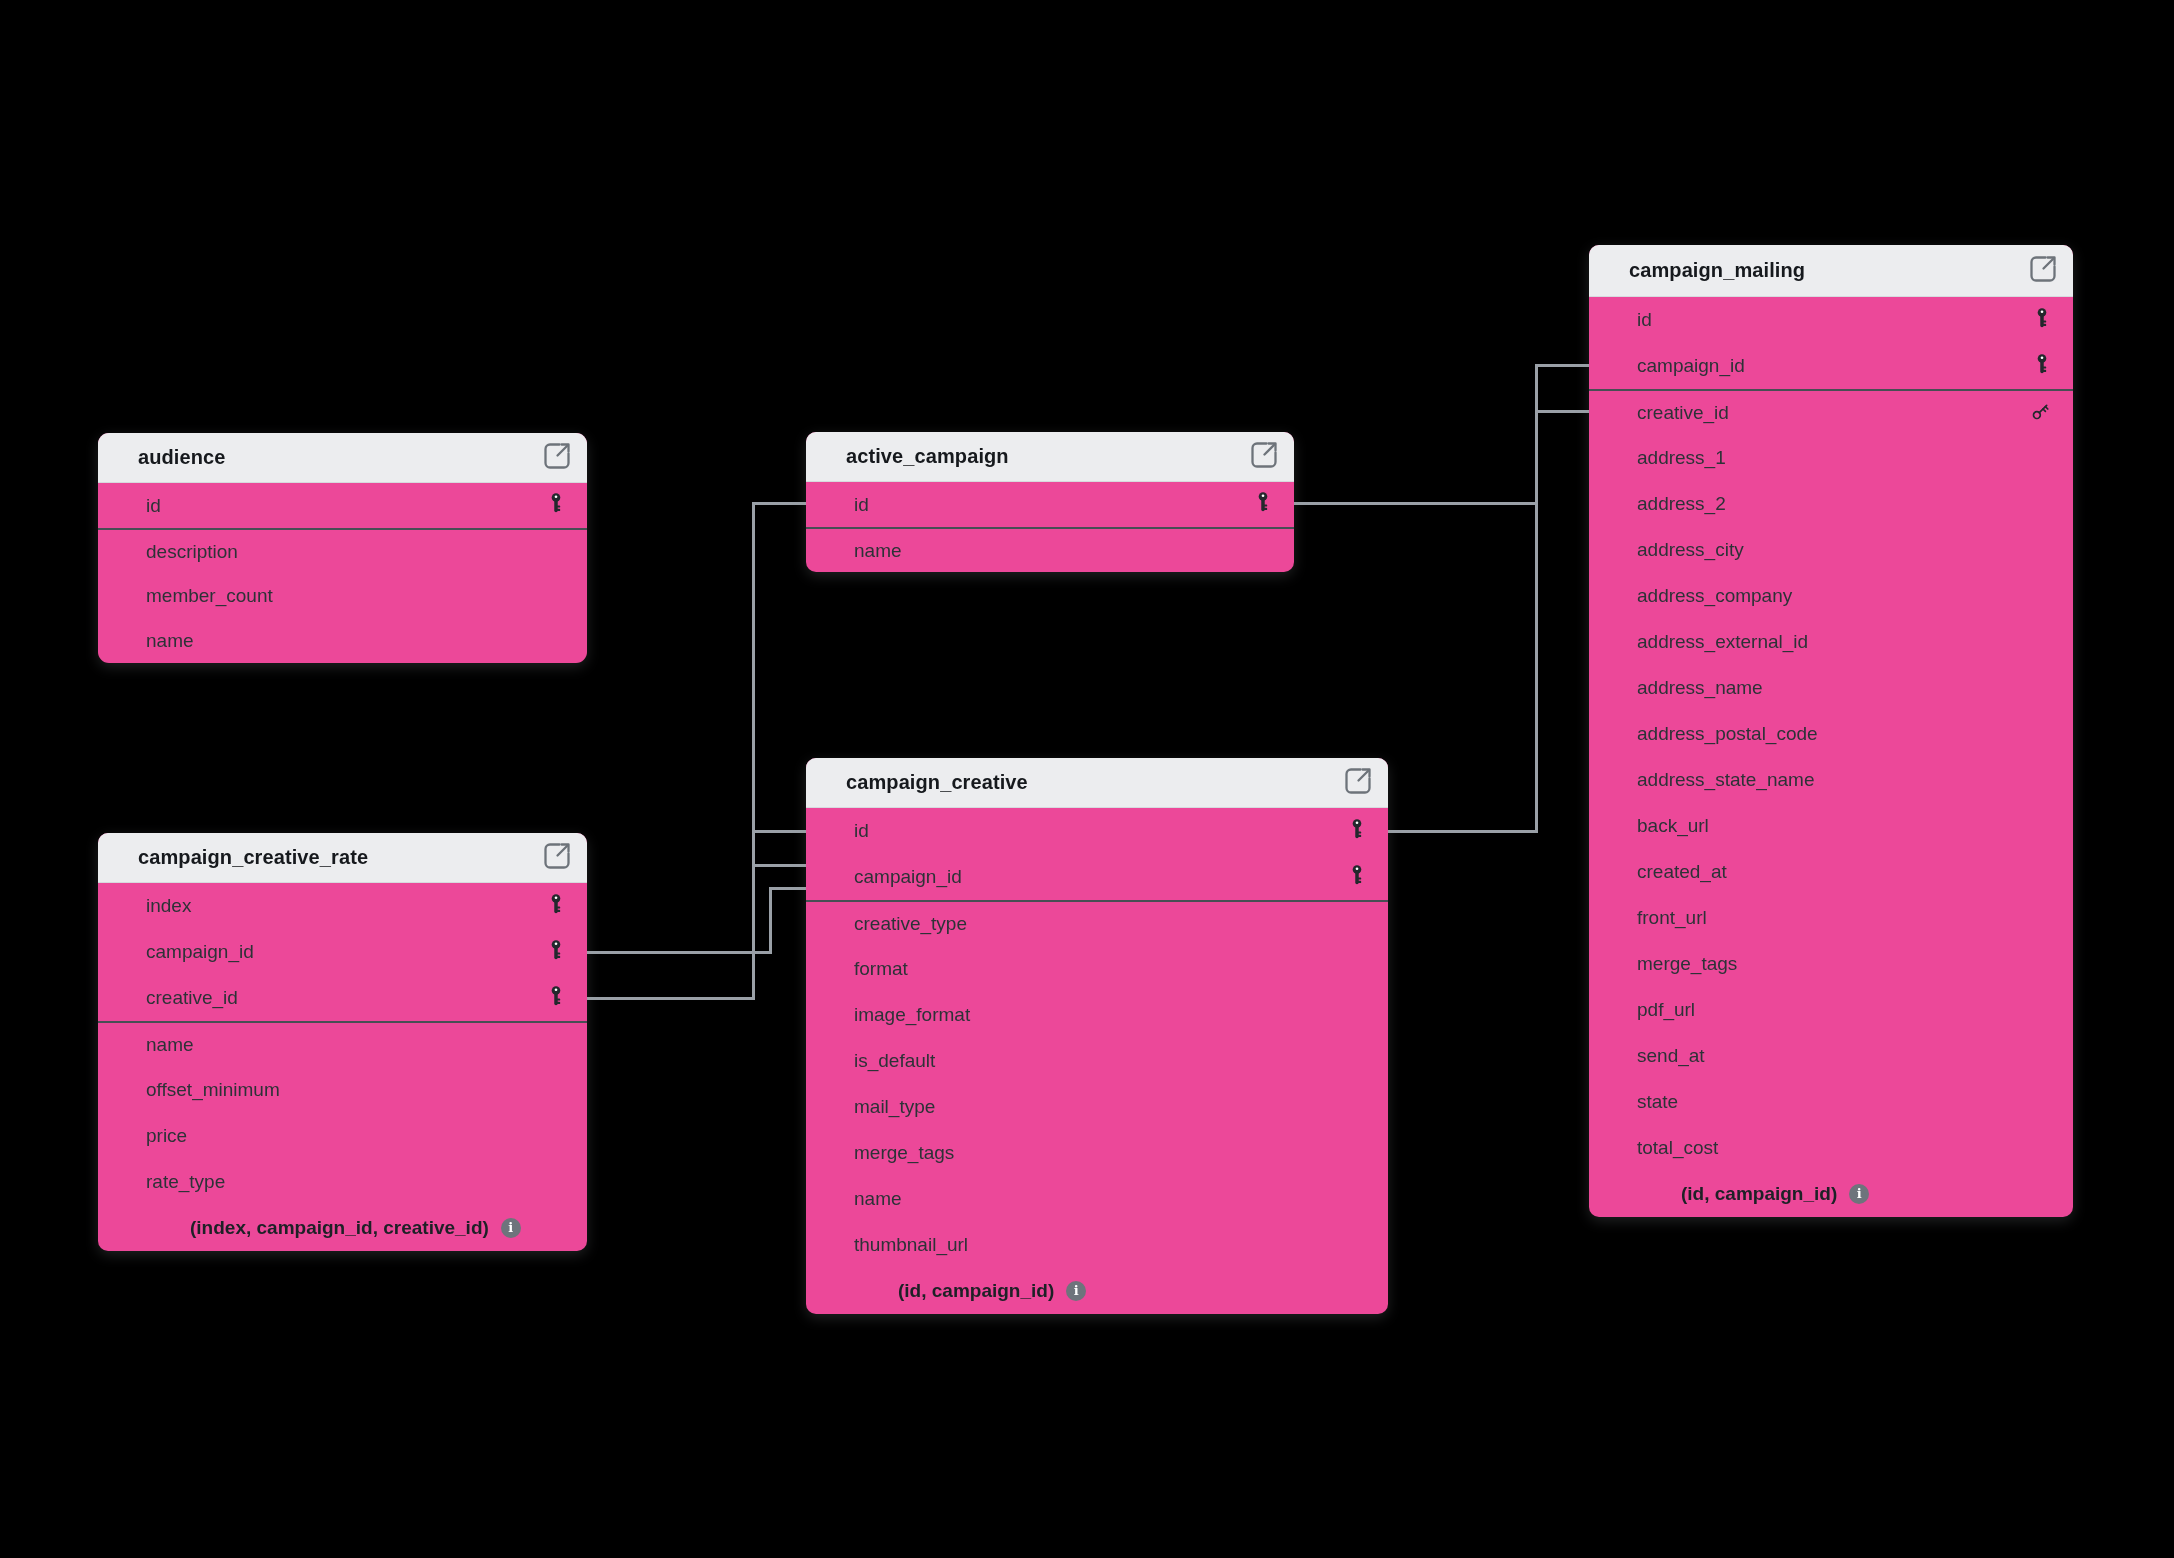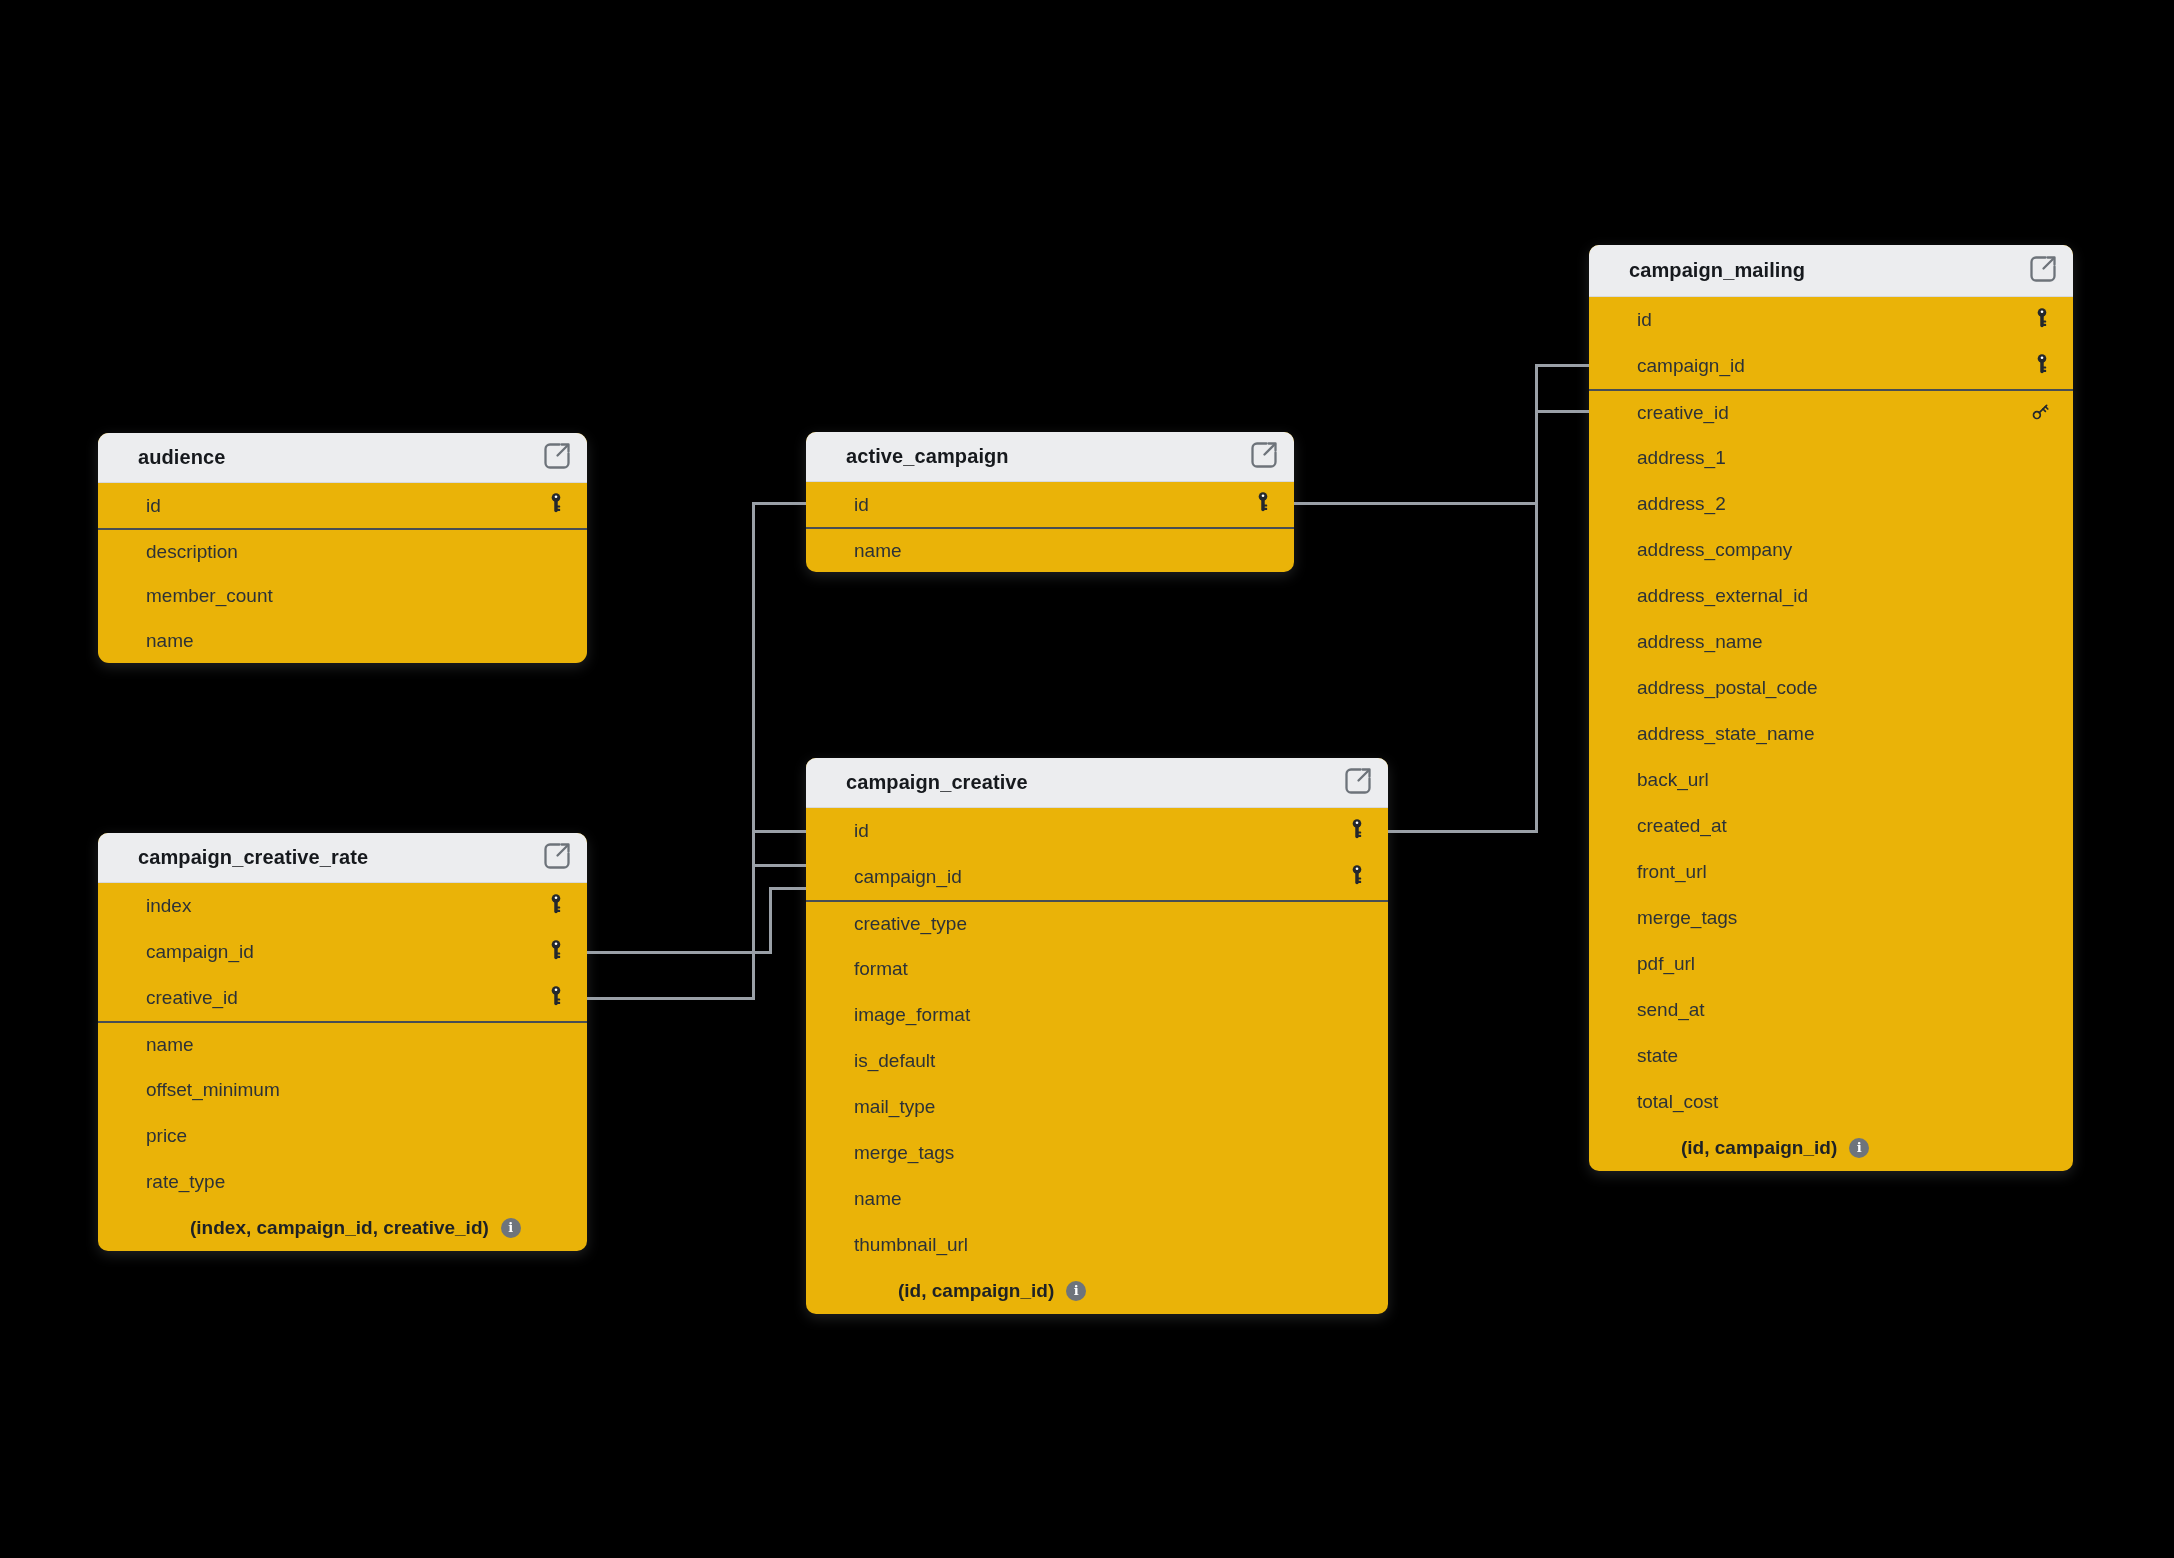--- a/index.html
+++ b/index.html
@@ -4,21 +4,21 @@
 <style>
   html,body{margin:0;padding:0;background:#000;}
   body{width:2174px;height:1558px;position:relative;overflow:hidden;
        font-family:"Liberation Sans",sans-serif;}
   .canvas{position:absolute;inset:0;background:#000;}
 
   
   .seg{position:absolute;background:#9aa0a7;z-index:1;display:block;}
 
   
-  .tbl{position:absolute;z-index:2;background:#eab308;border-radius:10px;
+  .tbl{position:absolute;z-index:2;background:#ec4899;border-radius:10px;
        box-shadow:0 4px 14px rgba(148,153,158,.22);overflow:hidden;}
   .tbl .hdr{height:var(--hh);background:#ecedef;border-bottom:1px solid #d7dade;
        display:flex;align-items:center;padding:0 12px 0 40px;box-sizing:border-box;}
   .tbl .hdr .title{flex:1;font-size:20px;font-weight:700;color:#16191d;letter-spacing:.1px;}
   .hbtn{background:none;border:none;padding:0;margin:0;width:36px;height:36px;
        display:flex;align-items:center;justify-content:center;cursor:pointer;color:#6d737a;}
   .row{height:var(--rh);display:flex;align-items:center;box-sizing:border-box;
        padding:0 20px 0 48px;font-size:19px;color:#2d3237;}
   .row.sep{border-top:2px solid #484e54;}
   .row.comp{font-weight:700;color:#1d2126;margin-left:44px;}
@@ -265,20 +265,23 @@
             <use href="#ic-fkey" xlink:href="#ic-fkey"></use>
           </svg></span>
     </div>
     <div class="row">
       <span class="fname">address_1</span>
     </div>
     <div class="row">
       <span class="fname">address_2</span>
     </div>
     <div class="row">
+      <span class="fname">address_city</span>
+    </div>
+    <div class="row">
       <span class="fname">address_company</span>
     </div>
     <div class="row">
       <span class="fname">address_external_id</span>
     </div>
     <div class="row">
       <span class="fname">address_name</span>
     </div>
     <div class="row">
       <span class="fname">address_postal_code</span>

